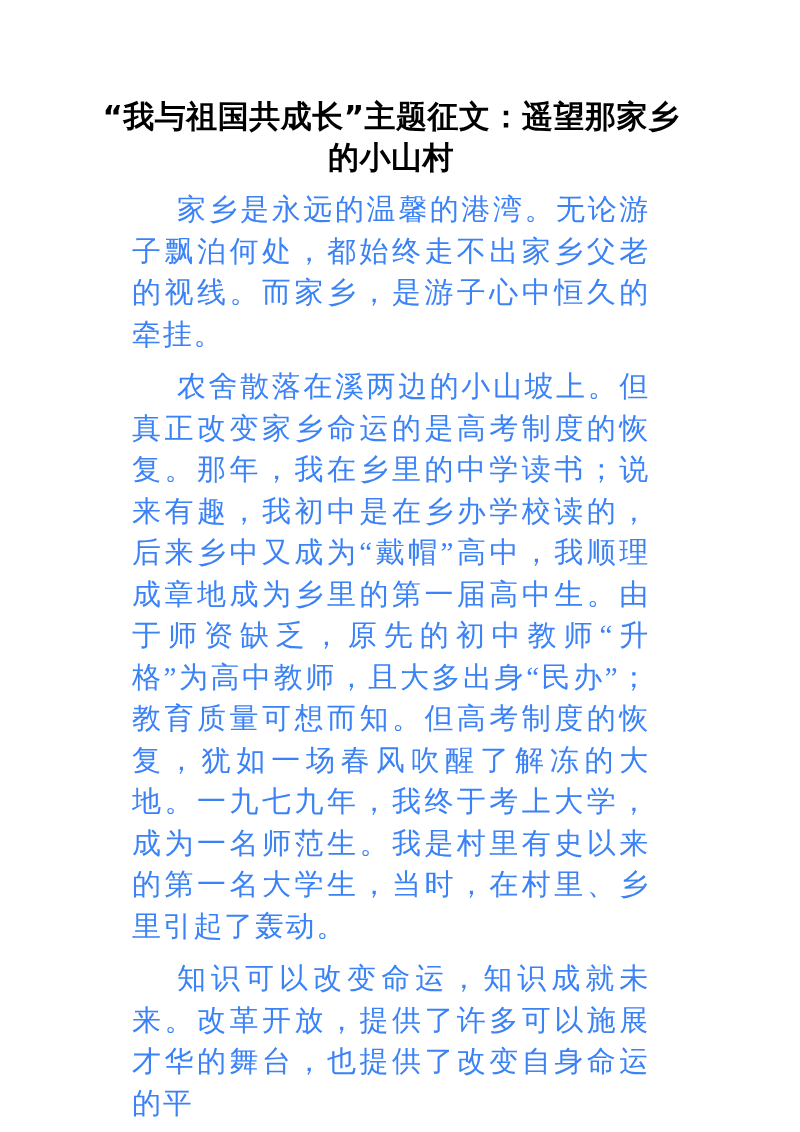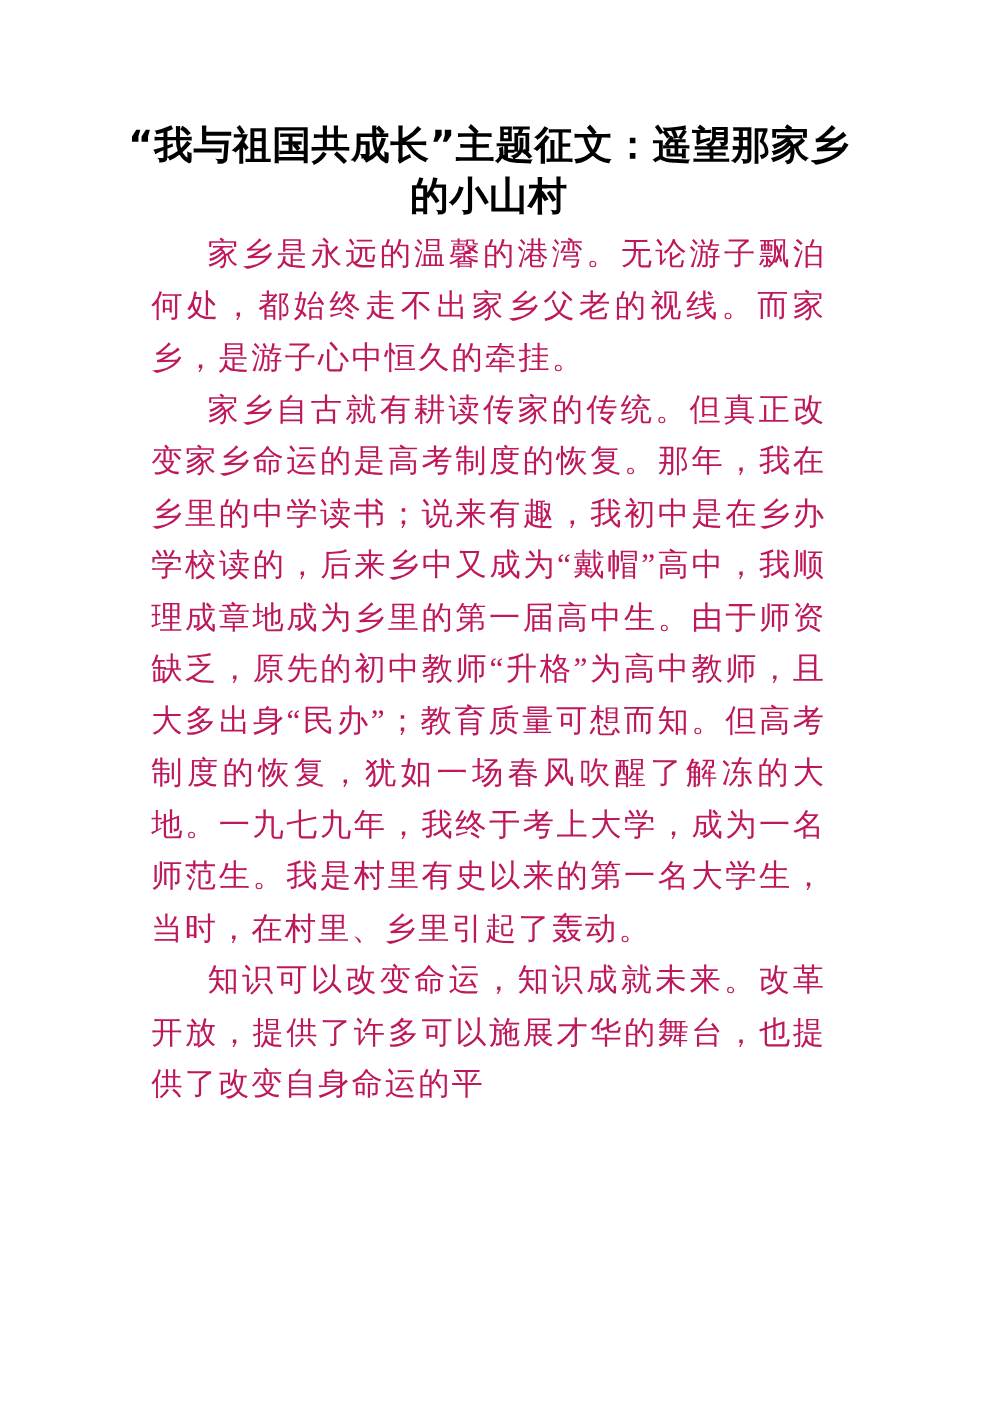--- a/index.html
+++ b/index.html
@@ -26,30 +26,30 @@
       font-size: 31px;
       line-height: 41px;
       text-align: center;
       margin: 0 0 5px -20px;
       width: 580px;
       letter-spacing: 0.5px;
       color: #000000;
     }
     .para {
       font-family: "Liberation Serif", "DejaVu Serif", serif;
-      font-size: 25px;
+      font-size: 29px;
       line-height: 41.5px;
-      margin: 0;
+      margin: 11px;
       text-indent: 45px;
       text-align: justify;
       letter-spacing: 1.7px;
-      color: #be185d;
+      color: #3b82f6;
     }
   </style>
 </head>
 <body>
 
 <div class="page">
   <h1 class="title">“我与祖国共成长”主题征文：遥望那家乡的小山村</h1>
   <p class="para">家乡是永远的温馨的港湾。无论游子飘泊何处，都始终走不出家乡父老的视线。而家乡，是游子心中恒久的牵挂。</p>
-  <p class="para">家乡自古就有耕读传家的传统。但真正改变家乡命运的是高考制度的恢复。那年，我在乡里的中学读书；说来有趣，我初中是在乡办学校读的，后来乡中又成为“戴帽”高中，我顺理成章地成为乡里的第一届高中生。由于师资缺乏，原先的初中教师“升格”为高中教师，且大多出身“民办”；教育质量可想而知。但高考制度的恢复，犹如一场春风吹醒了解冻的大地。一九七九年，我终于考上大学，成为一名师范生。我是村里有史以来的第一名大学生，当时，在村里、乡里引起了轰动。</p>
+  <p class="para">农舍散落在溪两边的小山坡上。但真正改变家乡命运的是高考制度的恢复。那年，我在乡里的中学读书；说来有趣，我初中是在乡办学校读的，后来乡中又成为“戴帽”高中，我顺理成章地成为乡里的第一届高中生。由于师资缺乏，原先的初中教师“升格”为高中教师，且大多出身“民办”；教育质量可想而知。但高考制度的恢复，犹如一场春风吹醒了解冻的大地。一九七九年，我终于考上大学，成为一名师范生。我是村里有史以来的第一名大学生，当时，在村里、乡里引起了轰动。</p>
   <p class="para">知识可以改变命运，知识成就未来。改革开放，提供了许多可以施展才华的舞台，也提供了改变自身命运的平</p>
 </div>
 
 </body></html>

